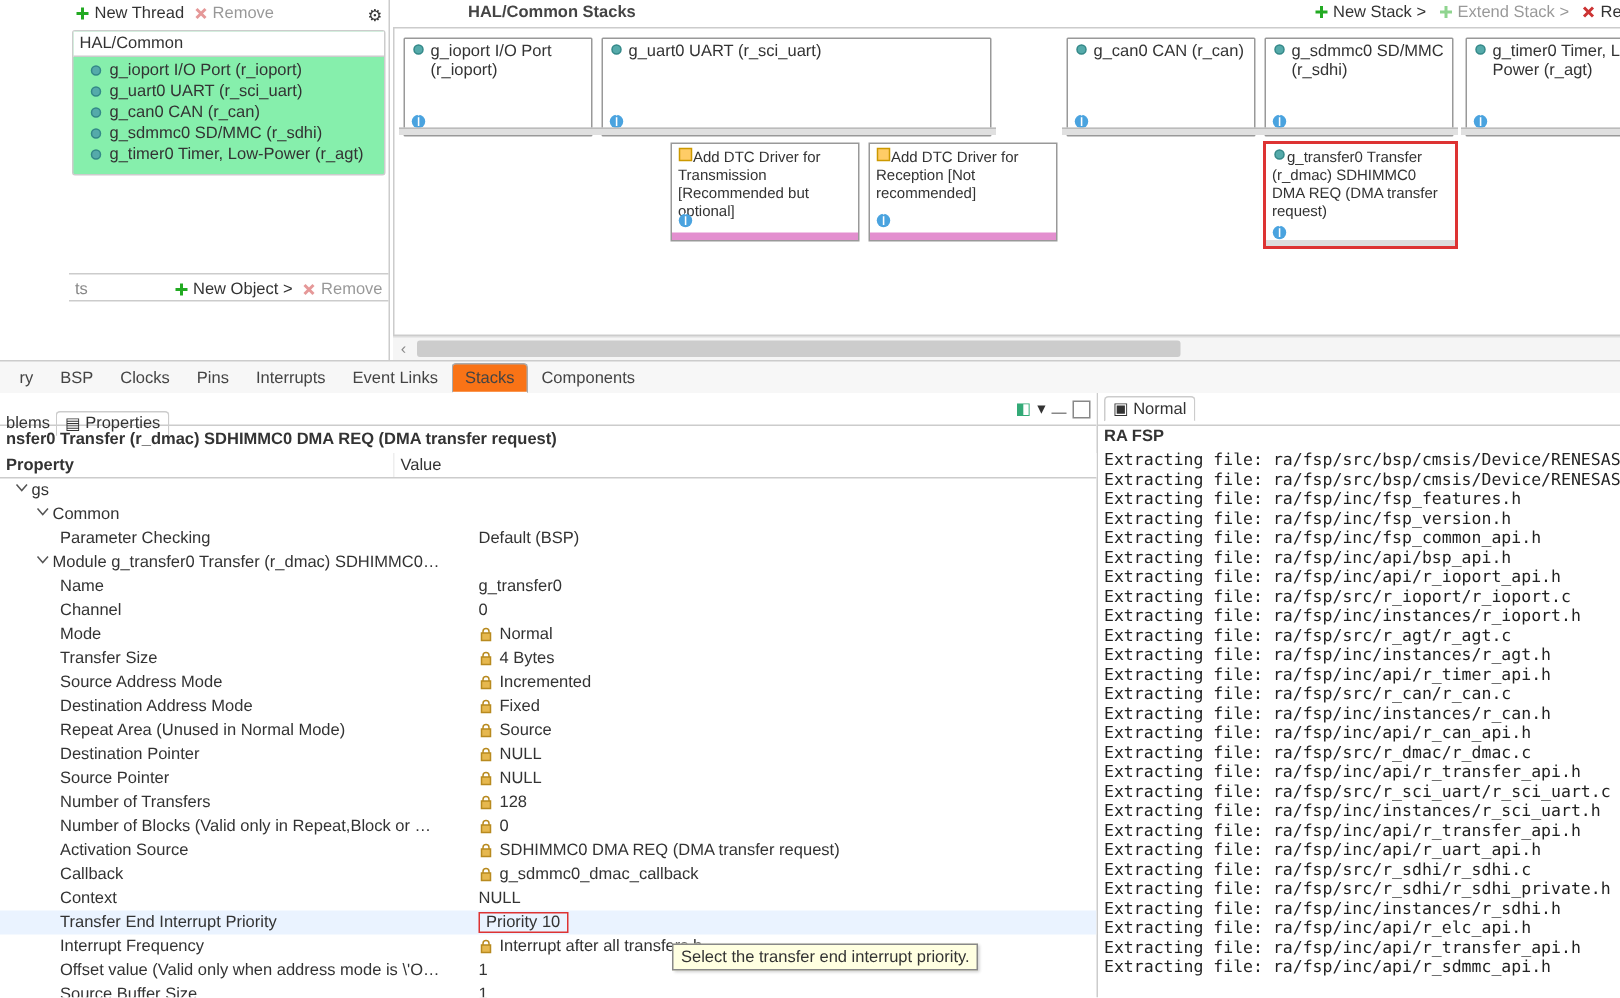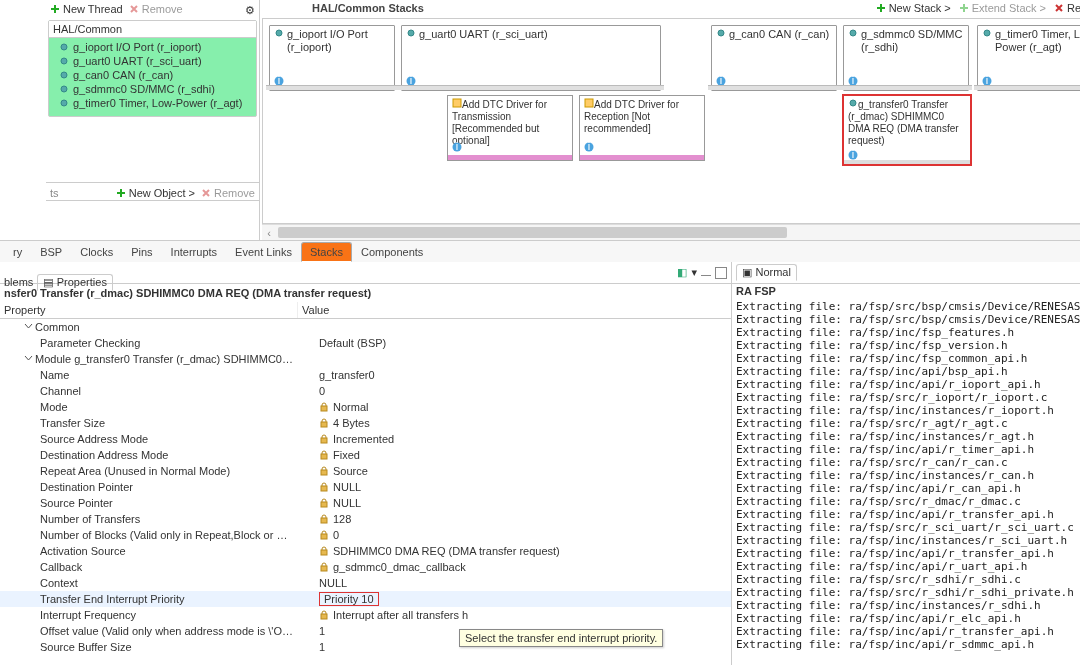--- a/index.html
+++ b/index.html
@@ -54,21 +54,21 @@
 .mini-icons { margin-left:auto; display:flex; gap:4px; align-items:center; }
 .mini-box { width:12px; height:12px; border:1px solid #888; }
 .mini-box.dash { border:none; border-top:1px solid #888; height:1px; margin-top:5px; width:10px; }
 
 .props-area { display:flex; height: 403px; }
 .prop-left { width: 732px; flex:0 0 732px; display:flex; flex-direction:column; border-right:1px solid #ccc; }
 .prop-right { flex:1; display:flex; flex-direction:column; }
 
 .prop-title { font-weight:bold; padding:3px 4px; }
 .grid-header { display:flex; background:#fff; border-bottom:1px solid #ccc; }
-.grid-header .c1 { width: 298px; padding:2px 4px; border-right:1px solid #eee; }
+.grid-header .c1 { width: 263px; padding:2px 4px; border-right:1px solid #eee;font-weight:bold; }
 .grid-header .c2 { flex:1; padding:2px 4px; }
 
 .prop-rows { overflow:hidden; flex:1; }
 .prop-row { display:flex; height:16px; align-items:center; }
 .prop-row .c1 { width:298px; padding:0 4px 0 40px; white-space:nowrap; overflow:hidden; text-overflow:ellipsis; }
 .prop-row.grp .c1 { padding-left: 24px; }
 .prop-row.root .c1 { padding-left: 10px; }
 .prop-row .c2 { flex:1; padding:0 4px; display:flex; align-items:center; gap:4px; white-space:nowrap;margin-left:17px; }
 .twisty { display:inline-block; width:9px; height:9px; margin-right:2px; }
 .twisty svg { width:9px; height:9px; }
@@ -368,20 +368,26 @@
         <span class="mini-box dash"></span>
         <span class="mini-box"></span>
       </div>
     </div>
     <div class="prop-title">nsfer0 Transfer (r_dmac) SDHIMMC0 DMA REQ (DMA transfer request)</div>
     <div class="grid-header">
       <div class="c1">Property</div>
       <div class="c2">Value</div>
     </div>
     <div class="prop-rows" style="position:relative">
+      <div class="prop-row root">
+          <div class="c1"><span class="twisty"><svg viewBox="0 0 9 9">
+                <path d="M1 2l3.5 4L8 2" fill="none" stroke="#555"></path>
+              </svg></span>gs</div>
+          <div class="c2"></div>
+        </div>
       <div class="prop-row grp">
           <div class="c1"><span class="twisty"><svg viewBox="0 0 9 9">
                 <path d="M1 2l3.5 4L8 2" fill="none" stroke="#555"></path>
               </svg></span><span>Common</span></div>
           <div class="c2"></div>
         </div>
       <div class="prop-row">
           <div class="c1">Parameter Checking</div>
           <div class="c2">Default (BSP)</div>
         </div>
@@ -568,21 +574,21 @@
             </div>
           </div>
           <div class="prop-row">
             <div class="c1">Source Buffer Size</div>
             <div class="c2">
               <span>1</span>
             </div>
           </div>
         </div>
 
-      <div class="tooltip" style="left:459px; top:310px;">Select the transfer end interrupt priority.</div>
+      <div class="tooltip" style="left:448px; top:310px;">Select the transfer end interrupt priority.</div>
     </div>
   </div>
 
   <div class="prop-right">
     <div class="console-hdr">
       <span style="border:1px solid #ccc; border-bottom:1px solid #fff; padding:1px 5px; border-radius:3px 3px 0 0"><span>▣</span> <span>Normal</span></span>
     </div>
     <div class="console-sub" style="padding-left:4px">RA FSP</div>
     <div class="console-body" id="console-lines">Extracting file: ra/fsp/src/bsp/cmsis/Device/RENESAS/Includ<br>Extracting file: ra/fsp/src/bsp/cmsis/Device/RENESAS/Includ<br>Extracting file: ra/fsp/inc/fsp_features.h<br>Extracting file: ra/fsp/inc/fsp_version.h<br>Extracting file: ra/fsp/inc/fsp_common_api.h<br>Extracting file: ra/fsp/inc/api/bsp_api.h<br>Extracting file: ra/fsp/inc/api/r_ioport_api.h<br>Extracting file: ra/fsp/src/r_ioport/r_ioport.c<br>Extracting file: ra/fsp/inc/instances/r_ioport.h<br>Extracting file: ra/fsp/src/r_agt/r_agt.c<br>Extracting file: ra/fsp/inc/instances/r_agt.h<br>Extracting file: ra/fsp/inc/api/r_timer_api.h<br>Extracting file: ra/fsp/src/r_can/r_can.c<br>Extracting file: ra/fsp/inc/instances/r_can.h<br>Extracting file: ra/fsp/inc/api/r_can_api.h<br>Extracting file: ra/fsp/src/r_dmac/r_dmac.c<br>Extracting file: ra/fsp/inc/api/r_transfer_api.h<br>Extracting file: ra/fsp/src/r_sci_uart/r_sci_uart.c<br>Extracting file: ra/fsp/inc/instances/r_sci_uart.h<br>Extracting file: ra/fsp/inc/api/r_transfer_api.h<br>Extracting file: ra/fsp/inc/api/r_uart_api.h<br>Extracting file: ra/fsp/src/r_sdhi/r_sdhi.c<br>Extracting file: ra/fsp/src/r_sdhi/r_sdhi_private.h<br>Extracting file: ra/fsp/inc/instances/r_sdhi.h<br>Extracting file: ra/fsp/inc/api/r_elc_api.h<br>Extracting file: ra/fsp/inc/api/r_transfer_api.h<br>Extracting file: ra/fsp/inc/api/r_sdmmc_api.h</div>
   </div>

